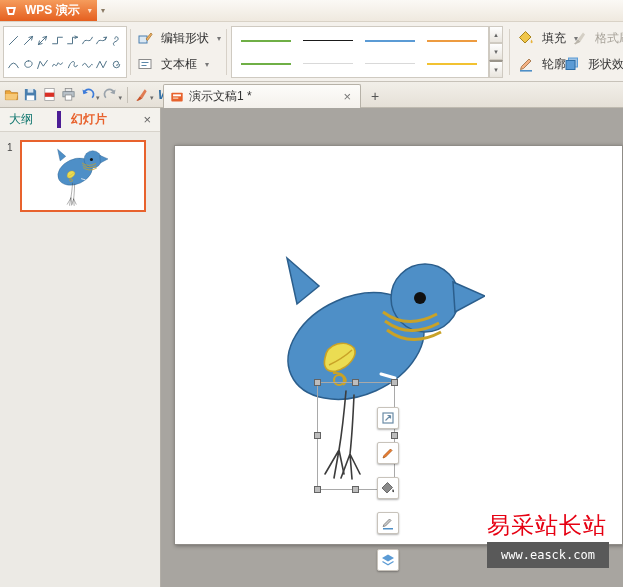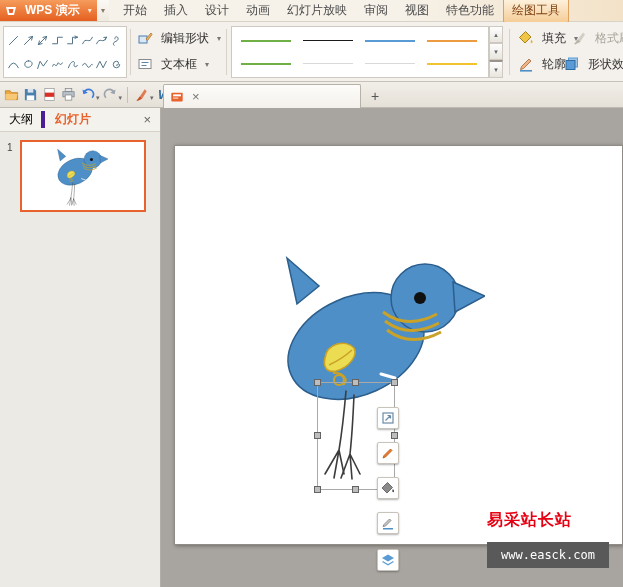--- a/index.html
+++ b/index.html
@@ -65,21 +65,21 @@
   .doc-ico svg { width:14px; height:14px; display:block; }
   .doc-title { flex:1; color:#333; }
   .tab-close { color:#777; font-size:13px; padding:0 3px; cursor:pointer; }
   .tab-plus { position:absolute; left:366px; top:5px; width:18px; height:18px; display:flex; align-items:center; justify-content:center;
     color:#555; font-size:14px; cursor:pointer; border-radius:2px; }
 
   
   .sidebar { position:absolute; left:0; top:108px; width:161px; height:479px; background:#eceae5; border-right:1px solid #b2aea7; }
   .sb-header { height:24px; background:#f4f2ed; border-bottom:1px solid #d7d3cb; display:flex; align-items:center; padding:0 9px; }
   .sb-tab { cursor:pointer; }
-  .sb-tab.outline { color:#000000; padding-right:8px; border-right:4px solid #4c1d95; }
+  .sb-tab.outline { color:#0f766e; padding-right:24px; border-right:4px solid #4c1d95; }
   .sb-tab.slides { margin-left:10px; font-weight:bold; }
   .sb-close { margin-left:auto; color:#666; font-size:13px; cursor:pointer; }
   .thumb-num { position:absolute; left:7px; top:34px; font-size:10px; color:#444; }
   .thumb { position:absolute; left:20px; top:32px; width:126px; height:72px; background:#fff; border:2px solid #e8622d; cursor:pointer; }
   .thumb svg { position:absolute; left:30px; top:4px; }
 
   
   .canvas { position:absolute; left:161px; top:108px; width:462px; height:479px; background:#a8a5a0; }
   .slide { position:absolute; left:13px; top:37px; width:449px; height:400px; background:#fff; border:1px solid #8f8c87; box-shadow:1px 1px 4px rgba(0,0,0,.35); }
   .bird-svg { position:absolute; left:90px; top:100px; width:220px; height:250px; }
@@ -88,21 +88,21 @@
   .h { position:absolute; width:7px; height:7px; background:#bdbdbd; border:1px solid #636363; }
   .h.tl{left:-4px;top:-4px} .h.tm{left:calc(50% - 4px);top:-4px} .h.tr{right:-4px;top:-4px}
   .h.ml{left:-4px;top:calc(50% - 4px)} .h.mr{right:-4px;top:calc(50% - 4px)}
   .h.bl{left:-4px;bottom:-4px} .h.bm{left:calc(50% - 4px);bottom:-4px} .h.br{right:-4px;bottom:-4px}
 
   .fbtn { position:absolute; left:216px; width:22px; height:22px; background:#fff; border:1px solid #c8c3bb; border-radius:2px;
     box-shadow:0 1px 2px rgba(0,0,0,.3); display:flex; align-items:center; justify-content:center; cursor:pointer; }
   .fbtn svg { width:14px; height:14px; }
 
   
-  .wm-title { position:absolute; left:326px; top:402px; font-size:16px; font-weight:bold; letter-spacing:1px; white-space:nowrap; }
+  .wm-title { position:absolute; left:326px; top:402px; font-size:23px; font-weight:normal; letter-spacing:1px; white-space:nowrap; }
   .wm-bar { position:absolute; left:326px; top:434px; width:122px; height:26px; display:flex; align-items:center; justify-content:center;
     color:#fff; font-family:"DejaVu Sans Mono","Liberation Mono",monospace; font-size:12px; }
 </style>
 </head>
 <body>
 
 <svg width="0" height="0" style="position:absolute" aria-hidden="true">
   <defs>
     <g id="bird-art">
       <path d="M22,12 L54,40 L32,58 Z" stroke-width="1.5" fill="#4E8FC7" stroke="#2B5E8C"></path>
@@ -133,31 +133,20 @@
   <div class="titlebar">
     <div class="app-btn">
       <svg width="12" height="12" viewBox="0 0 12 12">
         <path d="M1,2 L11,2 L9,10 L3,10 Z" fill="#ffffff"></path>
         <path d="M3.5,4 L8.5,4 L7.6,8 L4.4,8 Z" fill="#e8622d"></path>
       </svg>
       <span>WPS 演示</span>
       <span class="app-caret">▾</span>
     </div>
     <span class="quick-chevron">▾</span>
-    <div class="menu-tabs">
-      <span class="menu-tab">开始</span>
-      <span class="menu-tab">插入</span>
-      <span class="menu-tab">设计</span>
-      <span class="menu-tab">动画</span>
-      <span class="menu-tab">幻灯片放映</span>
-      <span class="menu-tab">审阅</span>
-      <span class="menu-tab">视图</span>
-      <span class="menu-tab">特色功能</span>
-      <span class="menu-tab active">绘图工具</span>
-    </div>
   </div>
 
   <div class="ribbon">
 
     <div class="shape-gallery">
       <div class="shape-row">
         <span class="shape-cell">
             <svg viewBox="0 0 16 16">
               <path d="M3,13 L13,3"></path>
             </svg>
@@ -405,20 +394,21 @@
     </div>
 
     <div class="doc-tab">
       <span class="doc-ico">
         <svg viewBox="0 0 16 16">
             <rect x="1.5" y="3" width="13" height="10" rx="1" fill="#e8622d"></rect>
             <rect x="3.5" y="5" width="9" height="2.2" fill="#fff"></rect>
             <rect x="3.5" y="8.5" width="6" height="1.6" fill="#f6c8a8"></rect>
           </svg>
       </span>
+      <span class="doc-title">演示文稿1 *</span>
       <span class="tab-close">×</span>
     </div>
     <span class="tab-plus">+</span>
   </div>
 
   <div class="sidebar">
     <div class="sb-header">
       <span class="sb-tab outline">大纲</span>
       <span class="sb-tab slides" style="color: rgb(232, 98, 45);">幻灯片</span>
       <span class="sb-close">×</span>

